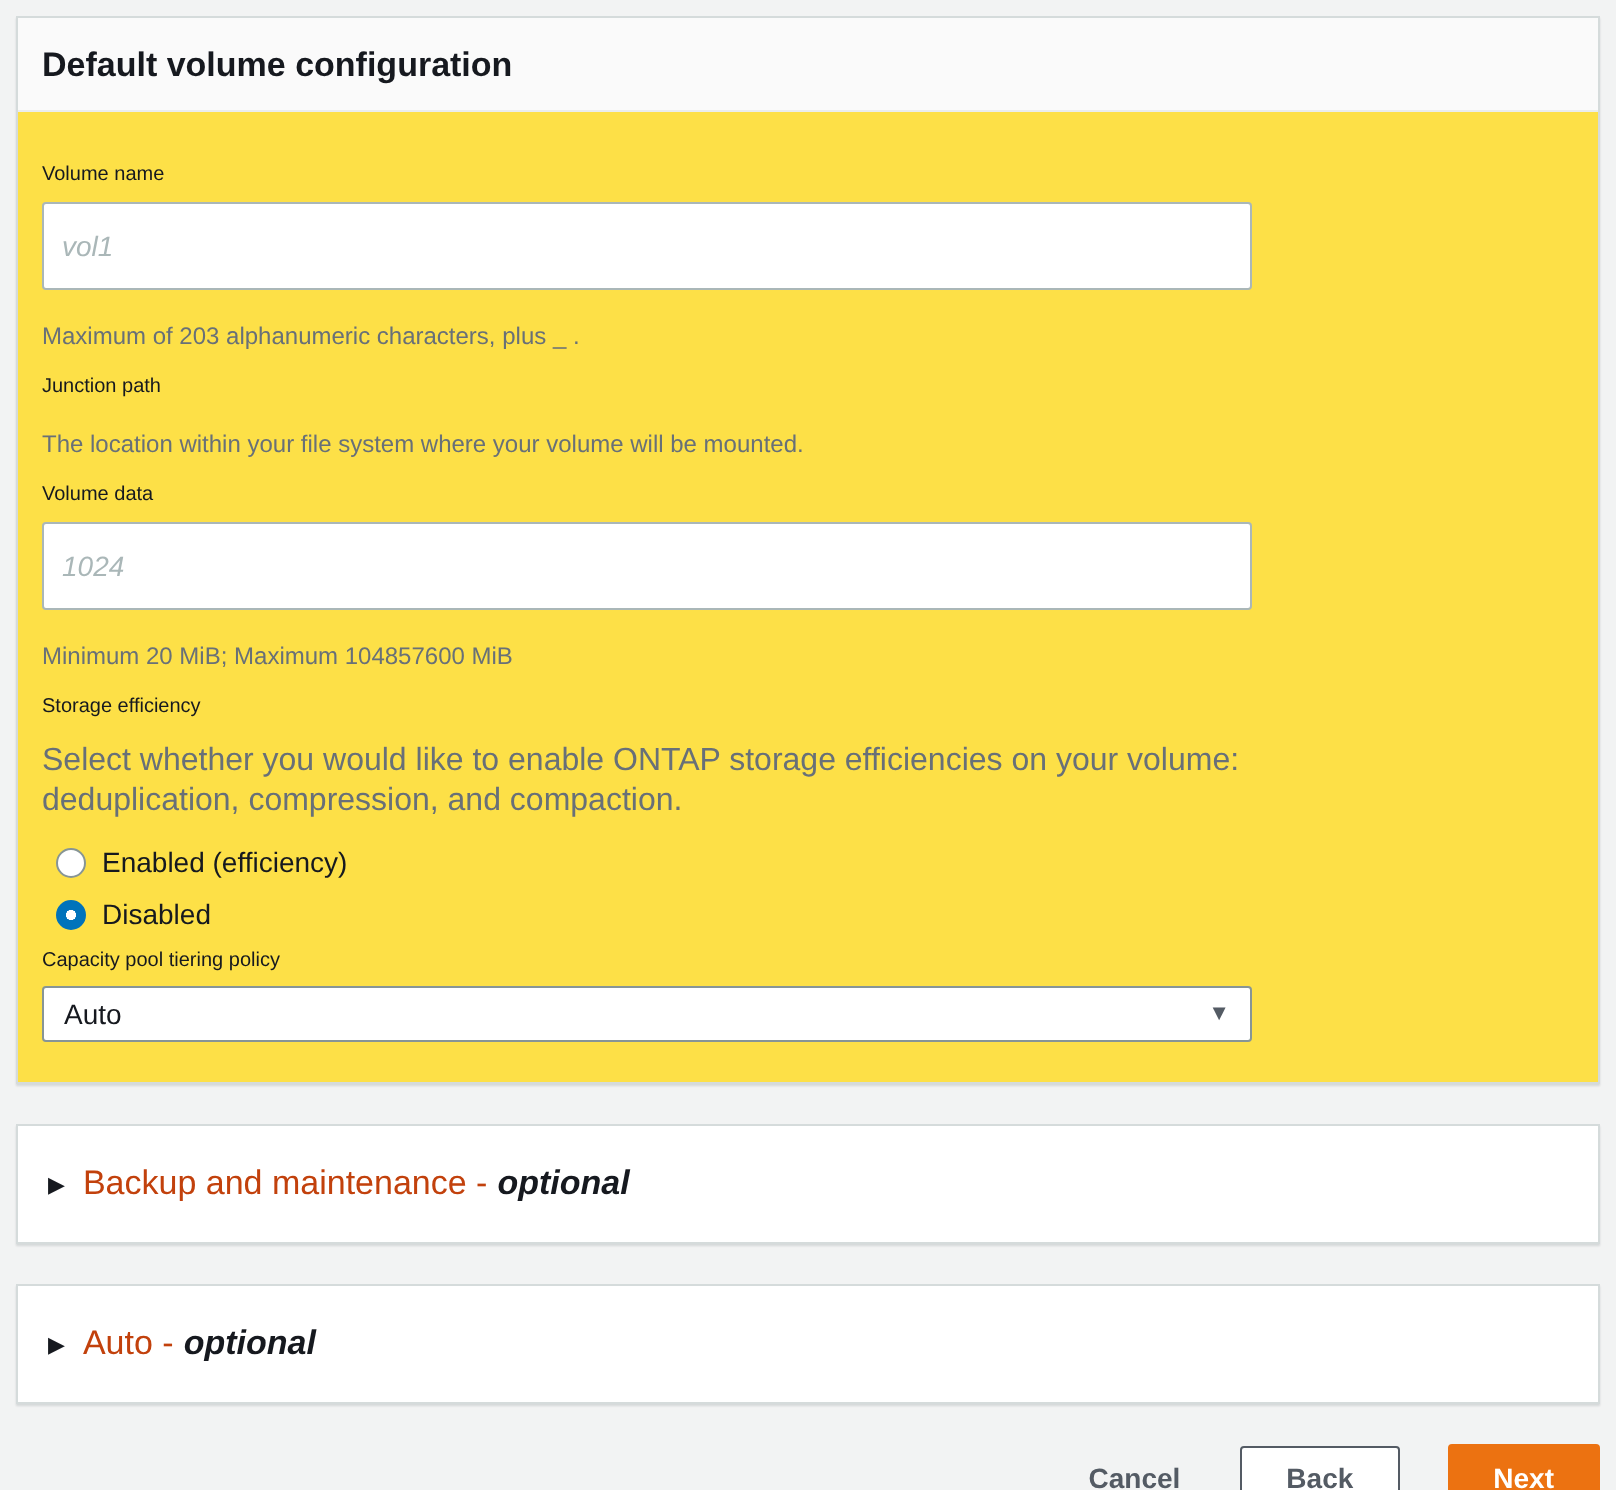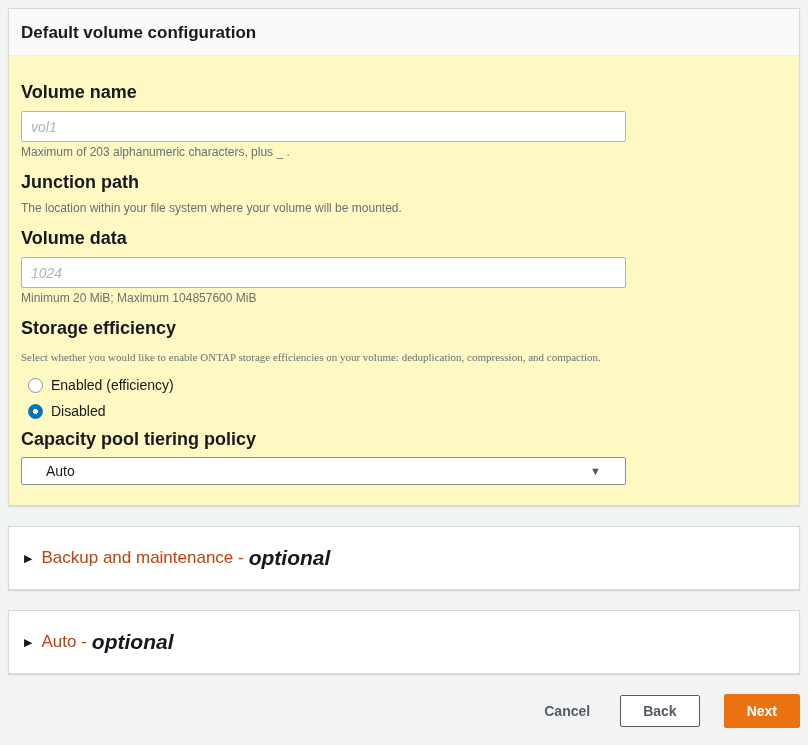--- a/index.html
+++ b/index.html
@@ -6,73 +6,72 @@
   html, body {
     width: 808px; height: 745px;
     background: #f2f3f3;
     font-family: "Liberation Sans", sans-serif;
     color: #16191f;
   }
   .page { padding: 8px; }
 
   
   .card {
-    background: #fef9c3;
+    background: #fde047;
     border: 1px solid #d5dbdb;
     box-shadow: 0 1px 1px 0 rgba(0,28,36,0.12);
     margin-bottom: 20px;
   }
   .card-header {
     background: #fafafa;
     border-bottom: 1px solid #eaeded;
     padding: 14px 12px 12px 12px;
   }
   .card-title {
     font-size: 17px;
     font-weight: bold;
     color: #16191f;
   }
   .card-body { padding: 26px 12px 20px 12px; }
 
   .form-group { margin-bottom: 13px; }
   .field-label {
-    font-size: 18px;
-    font-weight: bold;
+    font-size: 10px;
+    font-weight: normal;
     color: #16191f;
     margin-bottom: 8px;
   }
   .text-input {
     display: block;
     width: 605px;
-    height: 31px;
+    height: 44px;
     border: 1px solid #aab7b8;
     border-radius: 2px;
     background: #ffffff;
     padding: 0 9px;
     font-family: "Liberation Sans", sans-serif;
     font-size: 14px;
     color: #16191f;
   }
   .text-input::placeholder {
     color: #aab7b8;
     font-style: italic;
     opacity: 1;
   }
   .helper-text {
     font-size: 12px;
     color: #687078;
-    margin-top: 3px;
+    margin-top: 16px;
   }
   .field-desc {
-    font-size: 11px;
+    font-size: 16px;
     color: #687078;
     margin-top: 0;
     max-width: 612px;
     line-height: 1.22;
-    font-family: Liberation Serif, serif;
   }
 
   
   .radio-group { margin: 13px 0 3px 0; }
   .radio-row {
     display: flex;
     align-items: center;
     margin: 0 0 10px 7px;
     cursor: pointer;
   }
@@ -97,21 +96,21 @@
   .select-box {
     margin-top: 7px;
     width: 605px;
     height: 28px;
     border: 1px solid #879596;
     border-radius: 2px;
     background: #ffffff;
     display: flex;
     align-items: center;
     justify-content: space-between;
-    padding: 0 24px;
+    padding: 0 10px;
     cursor: pointer;
   }
   .select-value { font-size: 14px; color: #16191f; }
   .select-caret { font-size: 11px; color: #545b64; }
 
   
   .section {
     background: #ffffff;
     border: 1px solid #d5dbdb;
     box-shadow: 0 1px 1px 0 rgba(0,28,36,0.12);
@@ -125,21 +124,21 @@
     font-size: 11px;
     color: #16191f;
     margin: 0 9px 0 3px;
   }
   .section-title {
     font-size: 17px;
     font-weight: normal;
     color: #c2410c;
   }
   .section-suffix {
-    font-size: 21px;
+    font-size: 17px;
     font-weight: bold;
     font-style: italic;
     color: #16191f;
     margin-left: 5px;
   }
 
   
   .footer {
     display: flex;
     align-items: center;

